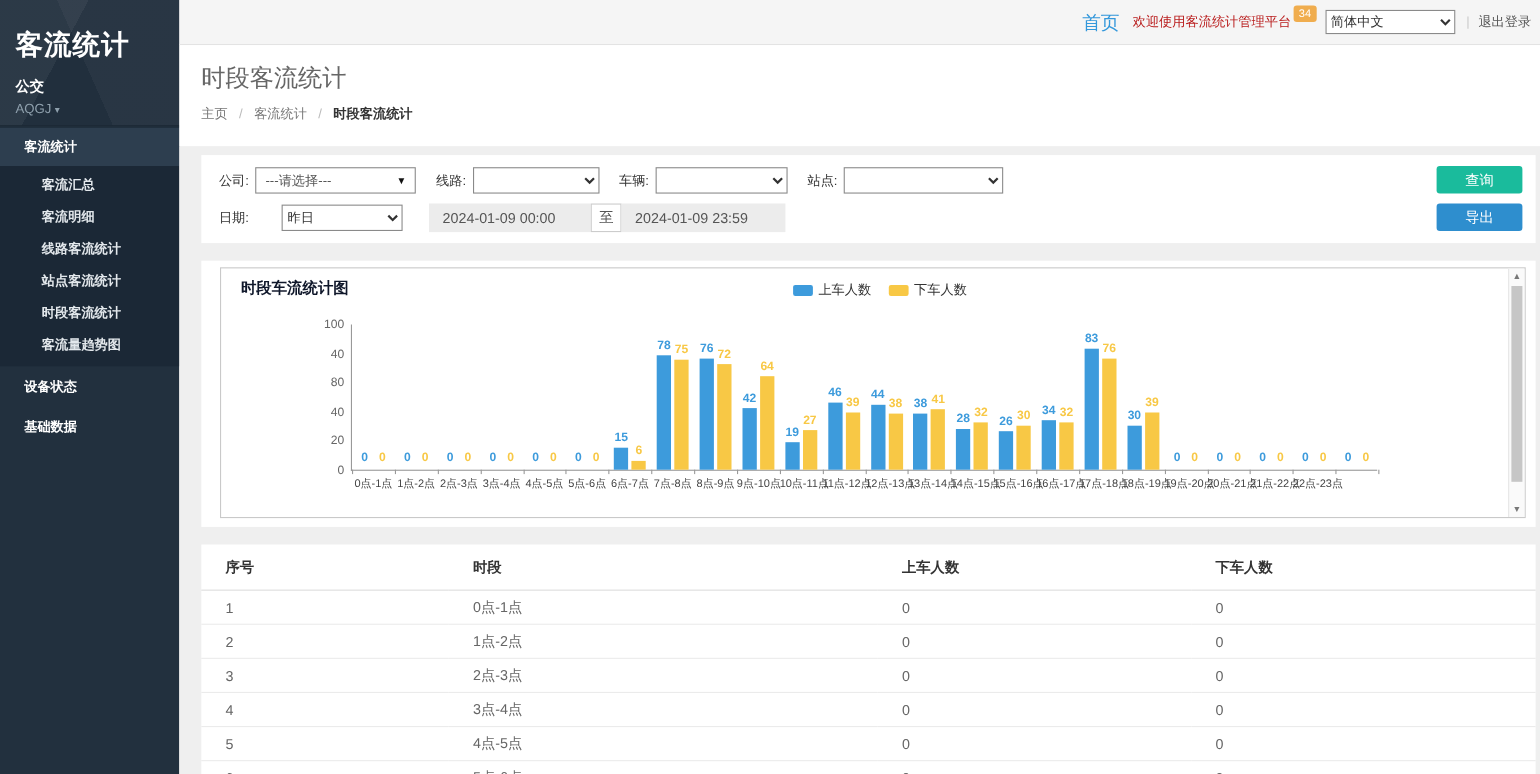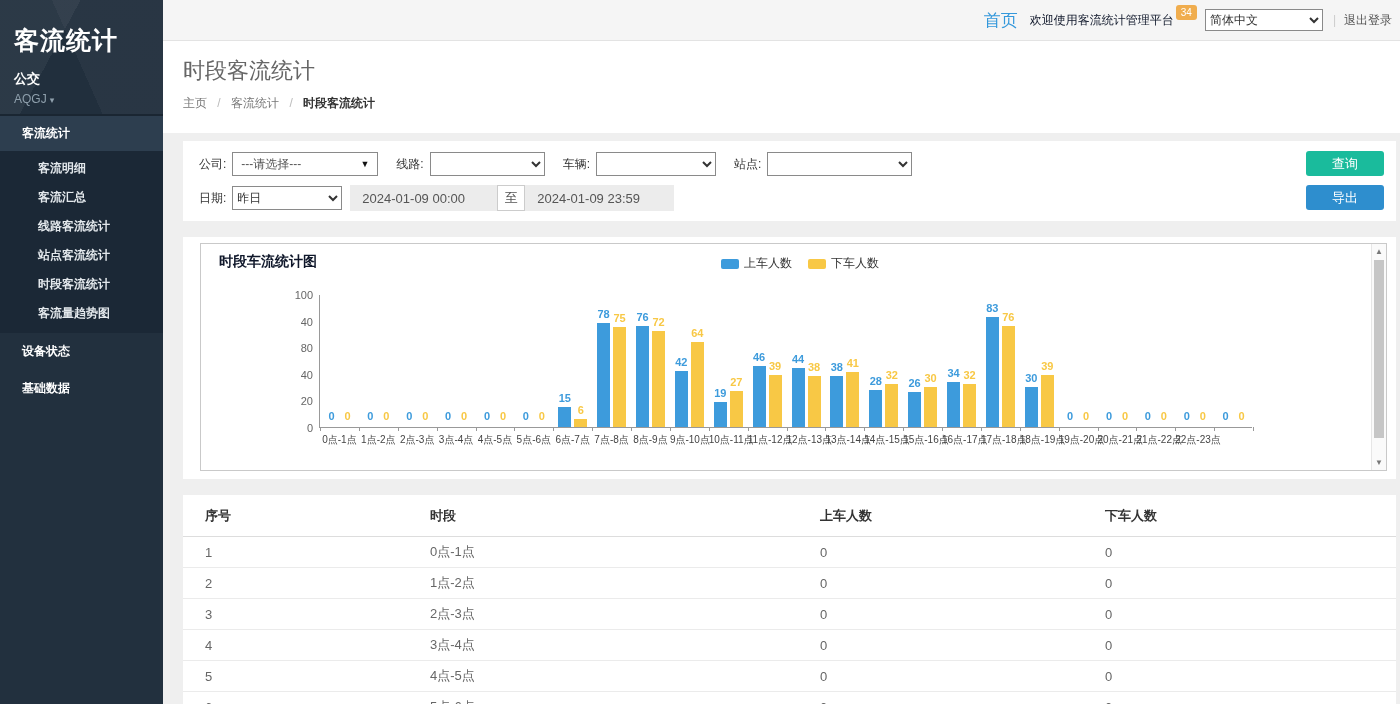--- a/index.html
+++ b/index.html
@@ -35,21 +35,21 @@
     color:#fff; font-size:12px; font-weight:bold;
     padding:10px 0 10px 22px; cursor:pointer;
   }
   
   .main { flex:1; display:flex; flex-direction:column; height:704px; }
   .topbar {
     height:41px; min-height:41px; background:#f5f5f5; border-bottom:1px solid #e3e3e3;
     display:flex; align-items:center; justify-content:flex-end; padding-right:6px;
   }
   .home-link { color:#3498db; font-size:17px; cursor:pointer; margin-right:12px; }
-  .welcome { color:#0f172a; font-size:12px; }
+  .welcome { color:#b91c1c; font-size:12px; }
   .topbar-badge {
     display:inline-block; background:#f0ad4e; color:#fff; font-size:10px;
     padding:2px 5px; border-radius:3px; position:relative; top:-8px; margin:0 8px 0 2px;
   }
   .lang-select { width:118px; height:22px; font-size:12px; color:#333; border:1px solid #8a8a8a; background:#fff; }
   .topbar-divider { color:#ccc; margin:0 8px 0 10px; font-size:12px; }
   .logout-link { color:#555; font-size:12px; cursor:pointer; margin-right:2px; white-space:nowrap; }
   
   .page-header { background:#fff; padding:15px 20px 21px 20px; }
   .page-title { font-size:22px; font-weight:normal; color:#666; }
@@ -123,22 +123,22 @@
 
 <aside class="sidebar">
   <div class="brand-area">
     <div class="brand-title">客流统计</div>
     <div class="org-name">公交</div>
     <div class="org-code"><span>AQGJ</span><span class="caret">▾</span></div>
   </div>
   <nav>
     <div class="nav-parent">客流统计</div>
     <div class="submenu">
+      <div class="submenu-item">客流汇总</div>
       <div class="submenu-item">客流明细</div>
-      <div class="submenu-item">客流汇总</div>
       <div class="submenu-item">线路客流统计</div>
       <div class="submenu-item">站点客流统计</div>
       <div class="submenu-item">时段客流统计</div>
       <div class="submenu-item">客流量趋势图</div>
     </div>
     <div class="nav-item">设备状态</div>
     <div class="nav-item">基础数据</div>
   </nav>
 </aside>
 
@@ -183,21 +183,21 @@
         <div class="f-group">
           <span class="f-label">车辆:</span>
           <select class="f-select sel-vehicle"><option></option></select>
         </div>
         <div class="f-group">
           <span class="f-label">站点:</span>
           <select class="f-select sel-station"><option></option></select>
         </div>
       </div>
       <div class="f-row">
-        <div class="f-group" style="margin-right:8px;">
+        <div class="f-group" style="margin-right:24px;gap:24px;">
           <span class="f-label">日期:</span>
           <select class="f-select sel-datepreset">
             <option>昨日</option>
           </select>
         </div>
         <input class="date-input date-from" value="2024-01-09 00:00" style="">
         <div class="date-sep">至</div>
         <input class="date-input date-to" value="2024-01-09 23:59" style="">
       </div>
       <div class="filter-actions">

